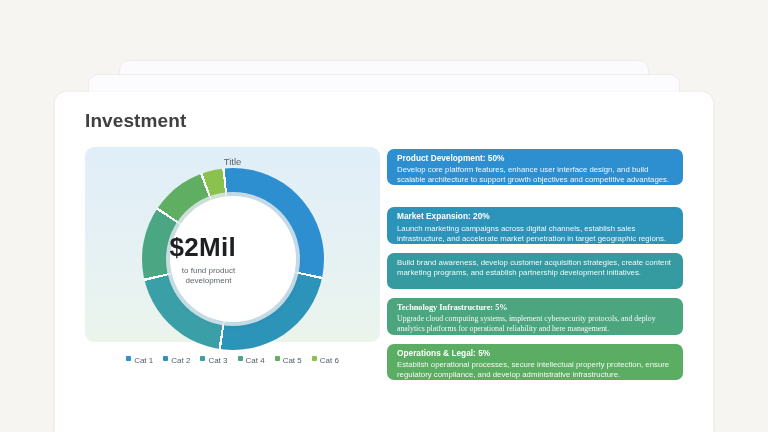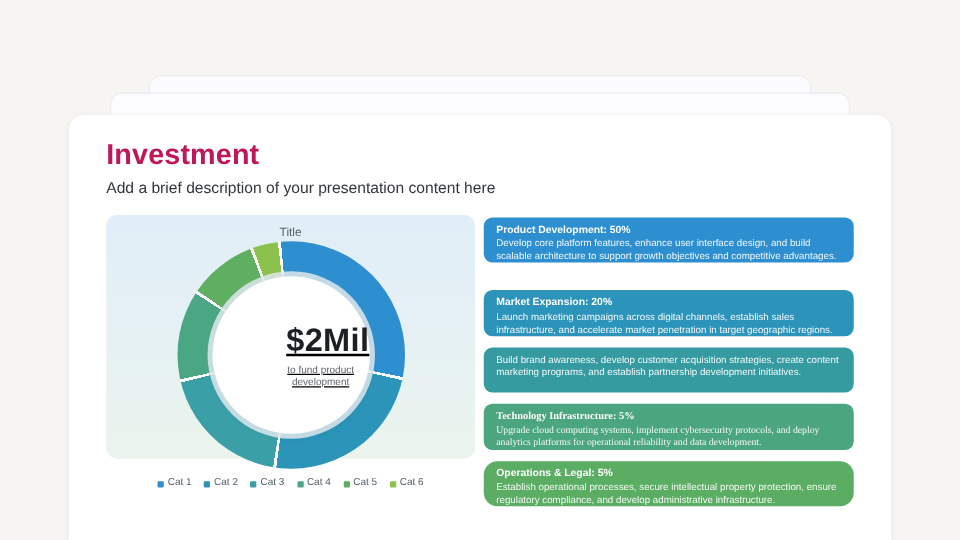--- a/index.html
+++ b/index.html
@@ -22,23 +22,23 @@
   .main-card {
     position: absolute;
     left: 55px; top: 92px;
     width: 658px; height: 340px;
     background: #ffffff;
     border-radius: 12px 12px 0 0;
     box-shadow: 0 1px 4px rgba(40,40,60,0.07);
     padding: 18px 30px 0 30px;
   }
   .slide-title {
-    font-size: 23px;
+    font-size: 19px;
     font-weight: 700;
-    color: #be185d;
+    color: #404040;
     letter-spacing: 0.1px;
   }
   .slide-subtitle {
     font-size: 12.5px;
     color: #33373c;
     margin-top: 6px;
   }
   .content-row {
     display: flex;
     gap: 7px;
@@ -72,45 +72,44 @@
   .donut-hole {
     position: absolute;
     left: 50%; top: 50%;
     transform: translate(-50%, -50%);
     width: 126px; height: 126px;
     border-radius: 50%;
     background: #ffffff;
     box-shadow: 0 0 0 4px rgba(222,231,237,0.85), 0 2px 6px rgba(60,80,100,0.18);
     display: flex;
     flex-direction: column;
-    align-items: flex-end;
+    align-items: flex-start;
     justify-content: center;
     text-align: center;
-    text-decoration: underline;
   }
   .donut-value {
     font-size: 26px;
     font-weight: 700;
     color: #1d2023;
     letter-spacing: 0.3px;
   }
   .donut-caption {
     font-size: 8px;
     color: #5f666d;
     width: 78px;
     line-height: 1.3;
     margin-top: 3px;
   }
   .legend {
     display: flex;
     gap: 10px;
     margin-top: 6px;
     align-items: center;
   }
-  .legend-item { display: flex; align-items: flex-end; gap: 3px; }
+  .legend-item { display: flex; align-items: flex-start; gap: 3px; }
   .legend-swatch { width: 5px; height: 5px; border-radius: 1px; display: inline-block; }
   .legend-label { font-size: 8px; color: #51606a; }
   
   .alloc-col {
     flex: 1;
     height: 231px;
     display: flex;
     flex-direction: column;
     gap: 9px;
     margin-top: 2px;
@@ -135,21 +134,20 @@
   }
 </style>
 </head>
 <body>
 
 <div class="deck-card one"></div>
 <div class="deck-card two"></div>
 
 <div class="main-card">
   <div class="slide-title">Investment</div>
-  <div class="slide-subtitle">Add a brief description of your presentation content here</div>
 
   <div class="content-row">
 
     <div class="chart-panel">
       <div class="chart-title">Title</div>
       <div class="donut-wrap">
         <div class="donut" id="donut" style="background: conic-gradient(from -6deg, rgb(255, 255, 255) 0deg, rgb(255, 255, 255) 0.8deg, rgb(46, 143, 208) 0.8deg, rgb(46, 143, 208) 107.2deg, rgb(255, 255, 255) 107.2deg, rgb(255, 255, 255) 108deg, rgb(255, 255, 255) 108deg, rgb(255, 255, 255) 108.8deg, rgb(44, 147, 185) 108.8deg, rgb(44, 147, 185) 193.6deg, rgb(255, 255, 255) 193.6deg, rgb(255, 255, 255) 194.4deg, rgb(255, 255, 255) 194.4deg, rgb(255, 255, 255) 195.2deg, rgb(59, 159, 168) 195.2deg, rgb(59, 159, 168) 262deg, rgb(255, 255, 255) 262deg, rgb(255, 255, 255) 262.8deg, rgb(255, 255, 255) 262.8deg, rgb(255, 255, 255) 263.6deg, rgb(75, 166, 132) 263.6deg, rgb(75, 166, 132) 308.8deg, rgb(255, 255, 255) 308.8deg, rgb(255, 255, 255) 309.6deg, rgb(255, 255, 255) 309.6deg, rgb(255, 255, 255) 310.4deg, rgb(95, 174, 98) 310.4deg, rgb(95, 174, 98) 344.8deg, rgb(255, 255, 255) 344.8deg, rgb(255, 255, 255) 345.6deg, rgb(255, 255, 255) 345.6deg, rgb(255, 255, 255) 346.4deg, rgb(138, 194, 77) 346.4deg, rgb(138, 194, 77) 359.2deg, rgb(255, 255, 255) 359.2deg, rgb(255, 255, 255) 360deg);"></div>
         <div class="donut-hole">
           <div class="donut-value">$2Mil</div>
           <div class="donut-caption">to fund product development</div>
@@ -198,23 +196,23 @@
     <div class="alloc-heading">Market Expansion: 20%</div>
     <div class="alloc-desc">Launch marketing campaigns across digital channels, establish sales infrastructure, and accelerate market penetration in target geographic regions.</div>
   </div>
 
   <div class="alloc-bar" style="background: rgb(53, 155, 161);">
     <div class="alloc-desc">Build brand awareness, develop customer acquisition strategies, create content marketing programs, and establish partnership development initiatives.</div>
   </div>
 
   <div class="alloc-bar" style="background: rgb(75, 166, 127); font-family: Liberation Serif, serif;">
     <div class="alloc-heading">Technology Infrastructure: 5%</div>
-    <div class="alloc-desc">Upgrade cloud computing systems, implement cybersecurity protocols, and deploy analytics platforms for operational reliability and data development.</div>
-  </div>
-
-  <div class="alloc-bar" style="background: rgb(90, 173, 98); border-radius: 11px;">
+    <div class="alloc-desc">Upgrade cloud computing systems, implement cybersecurity protocols, and deploy analytics platforms for operational reliability and here management.</div>
+  </div>
+
+  <div class="alloc-bar" style="background: rgb(90, 173, 98);">
     <div class="alloc-heading">Operations &amp; Legal: 5%</div>
     <div class="alloc-desc">Establish operational processes, secure intellectual property protection, ensure regulatory compliance, and develop administrative infrastructure.</div>
   </div>
 
 </div>
   </div>
 </div>
 
 </body></html>

